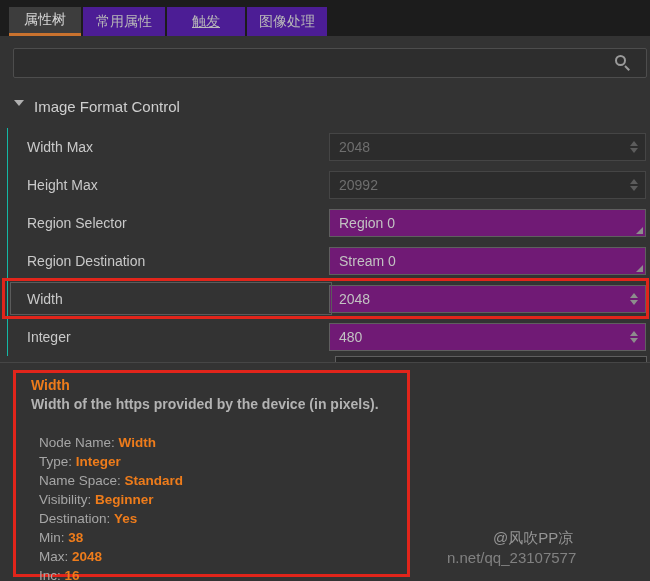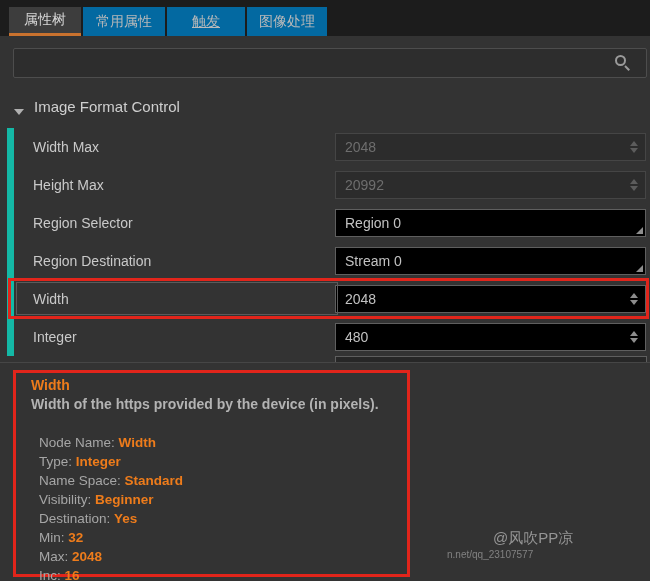--- a/index.html
+++ b/index.html
@@ -3,46 +3,46 @@
 <meta charset="utf-8">
 <style>
   * { margin:0; padding:0; box-sizing:border-box; }
   html,body { width:650px; height:581px; }
   body { font-family:"Liberation Sans", sans-serif; background:#333333; overflow:hidden; }
   .app { position:relative; width:650px; height:485px; background:#333333; }
 
   
   .tabbar { position:absolute; left:0; top:0; width:650px; height:36px; background:#1c1c1c; }
   .tabs { position:absolute; left:9px; top:7px; display:flex; gap:2px; height:29px; }
-  .tab { display:flex; align-items:center; justify-content:center; background:#0369a1;
+  .tab { display:flex; align-items:center; justify-content:center; background:#4c1d95;
          color:#b9b9b9; font-size:14px; cursor:default; padding:0 4px; height:29px; }
   .tab.active { background:#3d3d3d; color:#d6d6d6; border-bottom:3px solid #c9722e; }
 
   
   .searchbox { position:absolute; left:13px; top:48px; width:634px; height:30px;
                background:#2d2d2d; border:1px solid #4d4d4d; border-radius:2px; }
   .search-icon { position:absolute; right:14px; top:6px; width:17px; height:17px; }
   .search-icon .lens { position:absolute; left:0; top:0; width:11px; height:11px;
                border:2px solid #9a9a9a; border-radius:50%; }
   .search-icon .handle { position:absolute; left:10px; top:10px; width:6px; height:2px;
                background:#9a9a9a; transform:rotate(45deg); transform-origin:left center; }
 
   
-  .section-header { position:absolute; left:14px; top:98px; display:flex; align-items:flex-end;
+  .section-header { position:absolute; left:14px; top:98px; display:flex; align-items:flex-start;
                     color:#cfcfcf; font-size:15px; }
   .chev { width:0; height:0; border-left:5px solid transparent; border-right:5px solid transparent;
           border-top:6px solid #b0b0b0; margin-right:10px; margin-top:2px; }
 
   
-  .prop-grid { position:absolute; left:7px; top:128px; width:640px; border-left:7px solid #14b8a6; }
+  .prop-grid { position:absolute; left:7px; top:128px; width:640px; border-left:1px solid #14b8a6; }
   .prop-row { position:relative; display:flex; align-items:center; height:38px; }
   .prop-label { flex:0 0 321px; padding-left:19px; color:#c9c9c9; font-size:14px; }
   .prop-field { flex:1; height:28px; position:relative; margin-right:1px; }
 
-  .spinbox, .dropdown { position:absolute; inset:0; background:#000000; border:1px solid #5f5f5f;
+  .spinbox, .dropdown { position:absolute; inset:0; background:#701a75; border:1px solid #5f5f5f;
         display:flex; align-items:center; color:#c2c2c2; font-size:14px; padding-left:9px; }
   .spinbox.disabled { background:#2c2c2c; border-color:#454545; color:#6e6e6e; }
   .spinner { position:absolute; right:4px; top:0; bottom:0; width:14px;
              display:flex; flex-direction:column; align-items:center; justify-content:center; gap:2px; }
   .arr-up { width:0; height:0; border-left:4px solid transparent; border-right:4px solid transparent;
             border-bottom:5px solid #8d8d8d; }
   .arr-dn { width:0; height:0; border-left:4px solid transparent; border-right:4px solid transparent;
             border-top:5px solid #8d8d8d; }
   .disabled .arr-up { border-bottom-color:#5c5c5c; }
   .disabled .arr-dn { border-top-color:#5c5c5c; }
@@ -64,21 +64,21 @@
   .tip-title { color:#ee7c1b; font-weight:bold; font-size:14px; line-height:19px; }
   .tip-desc { color:#b3b3b3; font-weight:bold; font-size:14px; line-height:19px; }
   .tip-fields { margin-top:19px; }
   .tip-line { font-size:13.5px; line-height:19px;margin-left:8px; }
   .tip-label { color:#a6a6a6; }
   .tip-value { color:#ee7c1b; font-weight:bold; }
 
   
   .wm-author { position:absolute; left:493px; top:529px; color:#959595; font-size:15px; }
   .wm-url { position:absolute; left:394px; top:549px; color:#8f8f8f; font-size:15px; white-space:nowrap; }
-  .wm-url2 { position:absolute; left:447px; top:549px; color:#8f8f8f; font-size:10px;
+  .wm-url2 { position:absolute; left:447px; top:549px; color:#8f8f8f; font-size:15px;
              opacity:.85; white-space:nowrap; }
 </style>
 </head>
 <body>
 
 <div class="app">
 
   <div class="tabbar">
     <div class="tabs">
         <div class="tab active" style="width: 72px;">属性树</div>
@@ -176,21 +176,21 @@
 
   <div class="tooltip-box">
     <div class="tip-title">Width</div>
     <div class="tip-desc">Width of the https provided by the device (in pixels).</div>
     <div class="tip-fields" id="tip-fields">
         <div class="tip-line"><span class="tip-label">Node Name: </span><span class="tip-value">Width</span></div>
         <div class="tip-line"><span class="tip-label">Type: </span><span class="tip-value">Integer</span></div>
         <div class="tip-line"><span class="tip-label">Name Space: </span><span class="tip-value">Standard</span></div>
         <div class="tip-line"><span class="tip-label">Visibility: </span><span class="tip-value">Beginner</span></div>
         <div class="tip-line"><span class="tip-label">Destination: </span><span class="tip-value">Yes</span></div>
-        <div class="tip-line"><span class="tip-label">Min: </span><span class="tip-value">32</span></div>
+        <div class="tip-line"><span class="tip-label">Min: </span><span class="tip-value">38</span></div>
         <div class="tip-line"><span class="tip-label">Max: </span><span class="tip-value">2048</span></div>
         <div class="tip-line"><span class="tip-label">Inc: </span><span class="tip-value">16</span></div>
       </div>
   </div>
 
   <div class="wm-author">@风吹PP凉</div>
   <div class="wm-url2">n.net/qq_23107577</div>
 
 </div>
 

